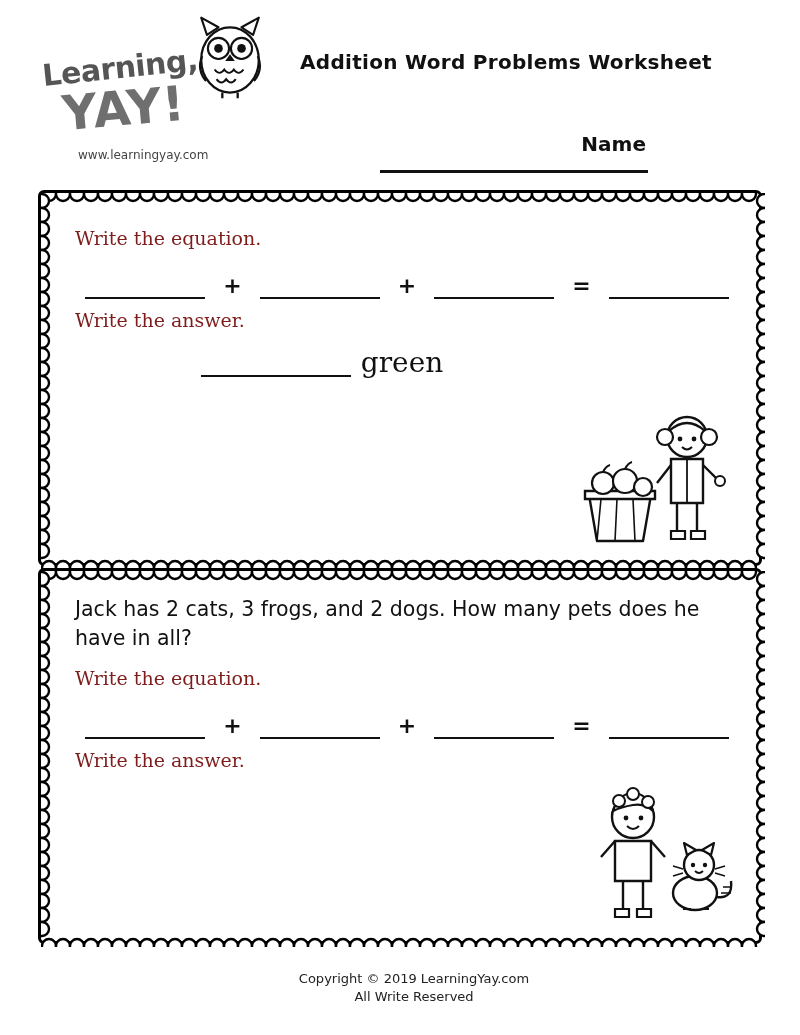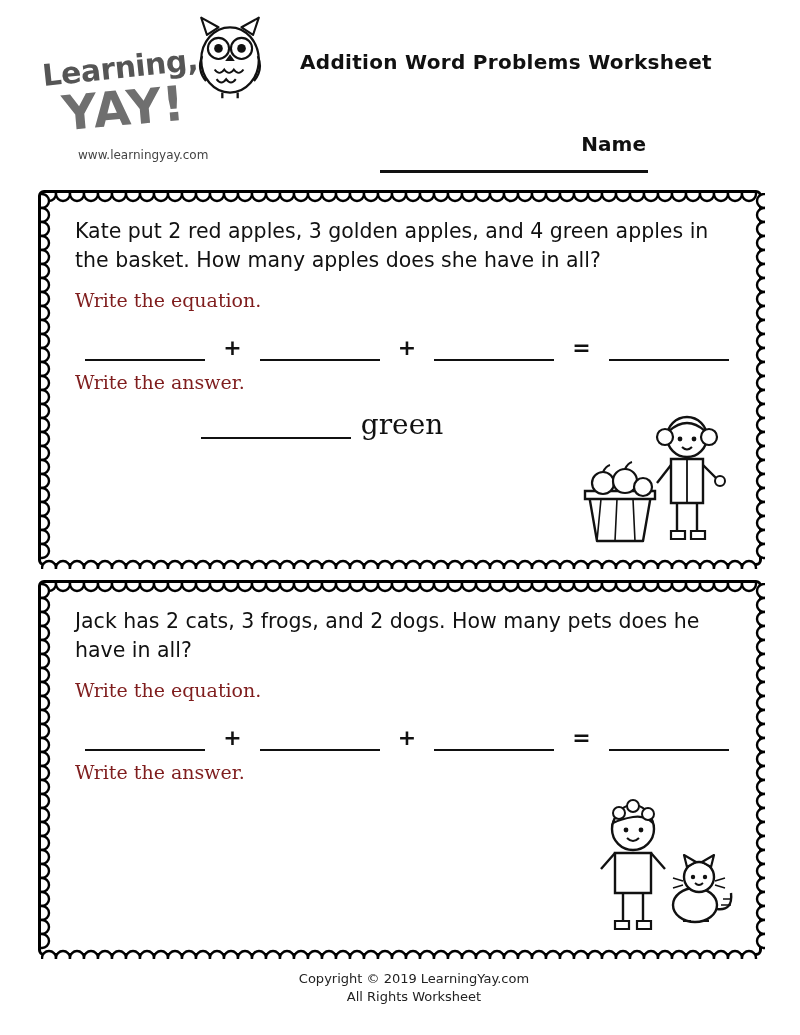--- a/index.html
+++ b/index.html
@@ -107,21 +107,21 @@
   .card-scallop {
     position: absolute;
     left: 0; top: 0; right: 0; bottom: 0;
     pointer-events: none;
   }
   .card-inner {
     position: relative;
     padding: 24px 30px 10px 34px;
   }
   #card1 { top: 190px; height: 376px; }
-  #card2 { top: 580px; height: 376px; }
+  #card2 { top: 568px; height: 376px; }
 
   .prompt {
     font-size: 20.5px;
     line-height: 1.42;
     color: #111111;
     max-width: 660px;
     margin: 0 0 14px 0;
   }
   .instruction {
     font-family: "DejaVu Serif", serif;
@@ -229,21 +229,20 @@
   <div class="worksheet-title">Addition Word Problems Worksheet</div>
 
   <div class="name-row">
     <span class="name-label">Name</span>
     <span class="name-line"></span>
   </div>
 </div>
 
 <div class="card" id="card1">
   <div class="card-inner">
-    <p class="prompt">Kate put 2 red apples, 3 golden apples, and 4 green apples in the basket. How many apples does she have in all?</p>
 
     <div class="instruction">Write the equation.</div>
 
     <div class="equation-row">
       <span class="blank"></span>
       <span class="op">+</span>
       <span class="blank"></span>
       <span class="op">+</span>
       <span class="blank"></span>
       <span class="op">=</span>
@@ -647,14 +646,14 @@
       <circle cx="723" cy="330" r="7" fill="#fff" stroke="#000" stroke-width="2.4"></circle>
       <circle cx="1" cy="344" r="7" fill="#fff" stroke="#000" stroke-width="2.4"></circle>
       <circle cx="723" cy="344" r="7" fill="#fff" stroke="#000" stroke-width="2.4"></circle>
       <circle cx="1" cy="358" r="7" fill="#fff" stroke="#000" stroke-width="2.4"></circle>
       <circle cx="723" cy="358" r="7" fill="#fff" stroke="#000" stroke-width="2.4"></circle>
     </svg>
   </div>
 
 <div class="footer">
   <div>Copyright © 2019 LearningYay.com</div>
-  <div>All Rights Worksheet</div>
+  <div>All Write Reserved</div>
 </div>
 
 </body></html>

